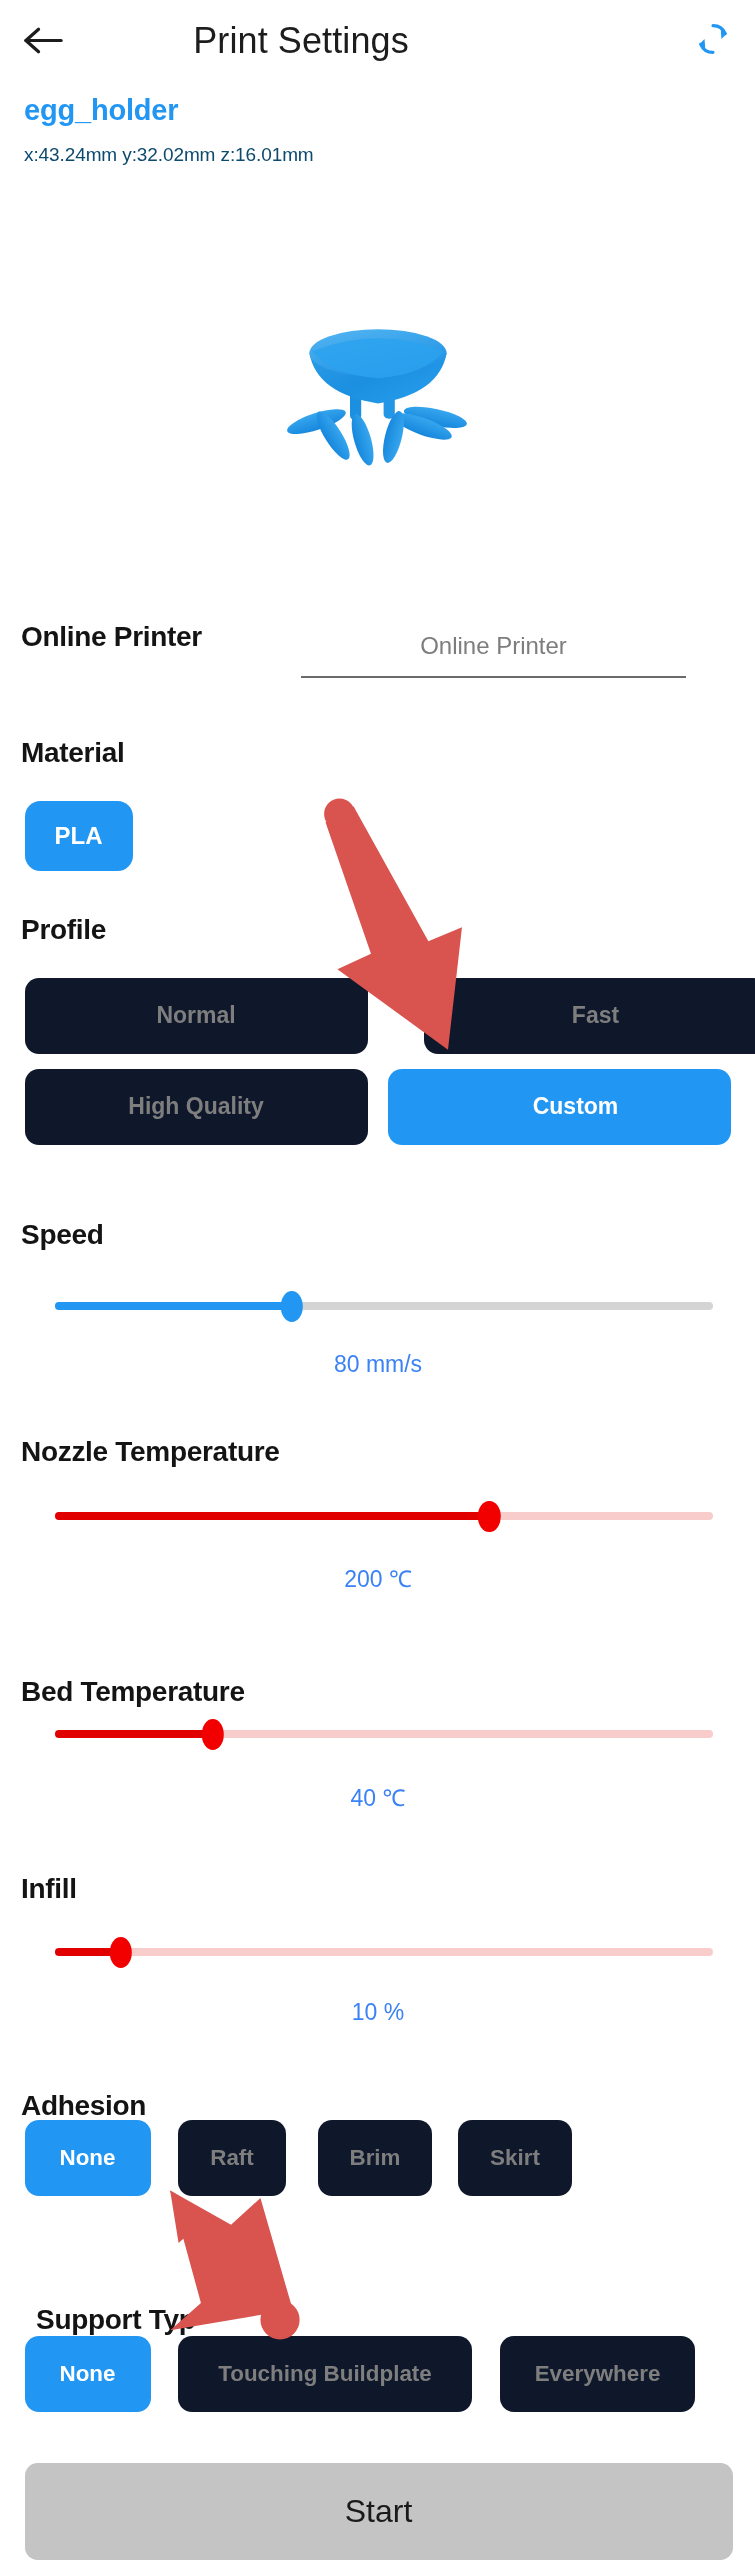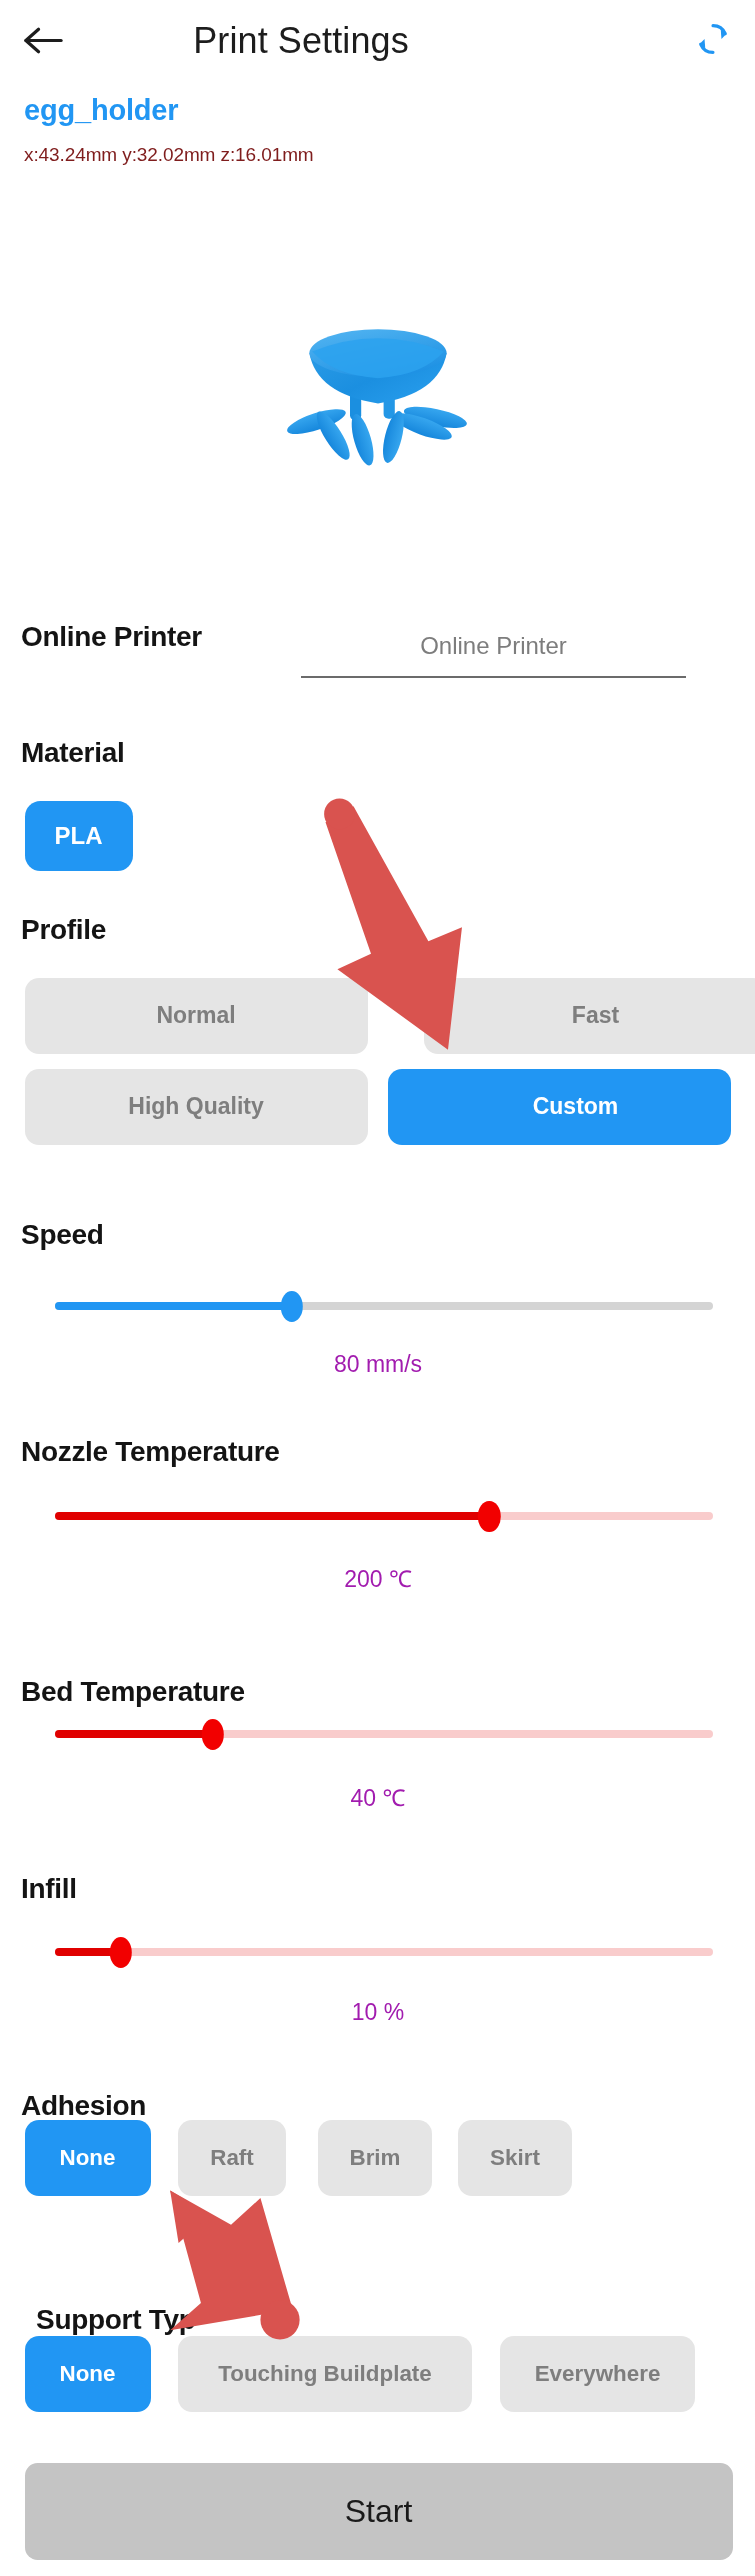--- a/index.html
+++ b/index.html
@@ -57,21 +57,21 @@
     font-size: 29px;
     font-weight: 700;
     color: #2196f3;
     letter-spacing: -0.2px;
   }
   .file-dims {
     position: absolute;
     left: 24px; top: 144px;
     font-size: 19px;
     font-weight: 400;
-    color: #7f1d1d;
+    color: #0c4a6e;
     letter-spacing: -0.1px;
   }
 
   
   .preview {
     position: absolute;
     left: 0; top: 210px;
     width: 756px; height: 364px;
     display: flex; align-items: center; justify-content: center;
   }
@@ -106,21 +106,21 @@
   .chip {
     position: absolute;
     display: flex; align-items: center; justify-content: center;
     border-radius: 12.6px;
     font-size: 22.4px;
     font-weight: 700;
     cursor: pointer;
     text-align: center;
     line-height: 1.1;
   }
-  .chip.off { background: #e5e5e5; color: #7e7e7e; text-align: right; }
+  .chip.off { background: #0f172a; color: #7e7e7e; text-align: right; }
   .chip.on  { background: #2196f3; color: #ffffff; }
 
   .chip.material {
     left: 24.5px; top: 801px;
     width: 108px; height: 70px;
     border-radius: 15.4px;
     font-size: 24px;
   }
 
   
@@ -175,21 +175,21 @@
   .slider.blue .thumb      { background: #2196f3; }
   .slider.red .track-bg    { background: #f9cccc; }
   .slider.red .track-fill  { background: #e00000; }
   .slider.red .thumb       { background: #f20000; }
 
   .slider-value {
     position: absolute;
     left: 0; width: 756px;
     text-align: center;
     font-size: 23px;
-    color: #a21caf;
+    color: #3b82f6;
     font-weight: 400;
   }
 
   
   .start-btn {
     position: absolute;
     left: 24.5px; top: 2463px;
     width: 708px; height: 97px;
     background: #c4c4c4;
     border-radius: 12.6px;

